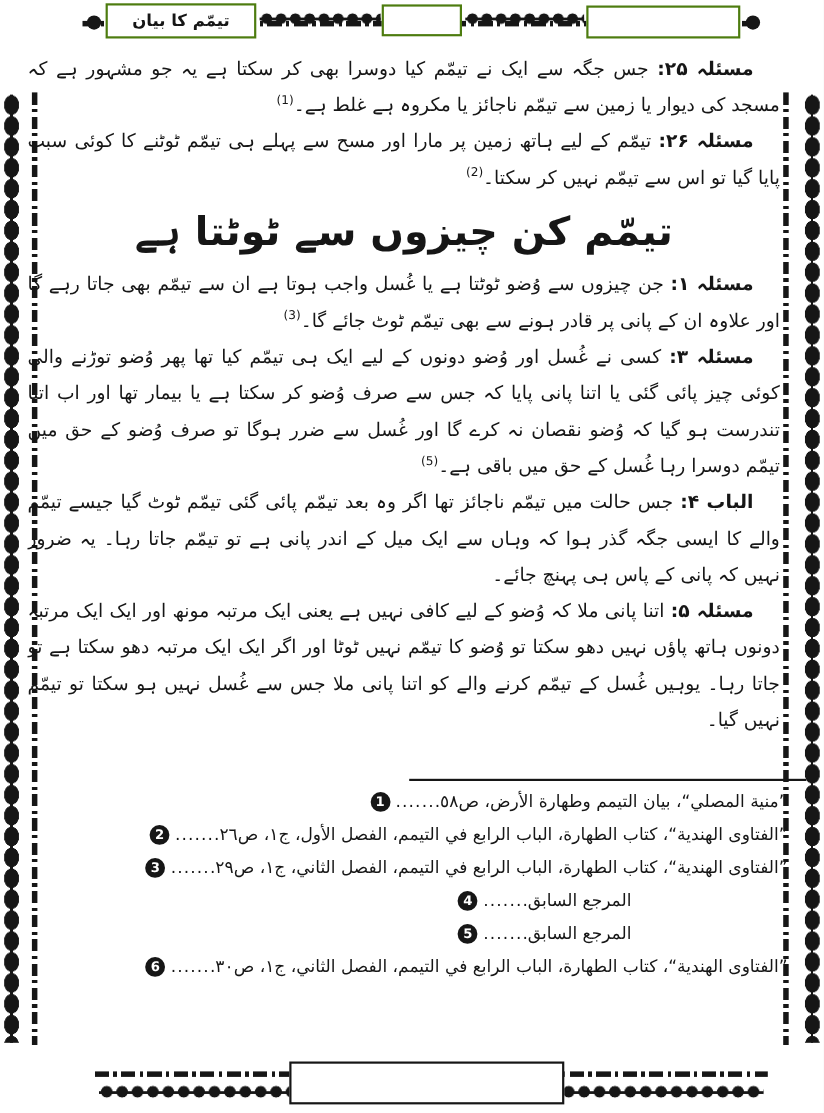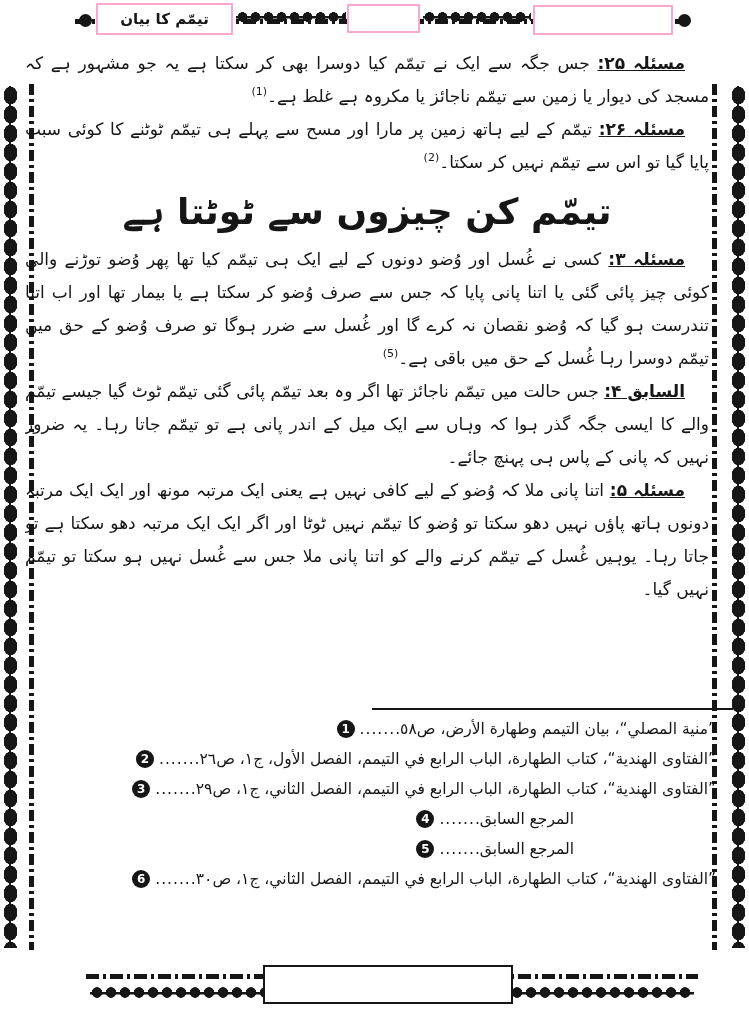--- a/index.html
+++ b/index.html
@@ -5,21 +5,21 @@
   html,body{margin:0;padding:0;background:#e8e8e8;}
   .page{position:relative;width:749px;height:1012px;background:#ffffff;margin:0 auto;
         font-family:"DejaVu Sans",sans-serif;color:#161616;overflow:hidden;}
 
   
   .hdr{position:absolute;left:0;top:0;width:749px;height:46px;}
   .orn-line{position:absolute;left:75px;top:19px;width:615px;height:5px;
     background:repeating-linear-gradient(90deg,#161616 0 13px,transparent 13px 17px,#161616 17px 20px,transparent 20px 24px);}
   .hdr-dot{position:absolute;width:13px;height:13px;border-radius:50%;background:#161616;top:14px;}
   .d-left{left:79px;} .d-right{left:678px;}
-  .hbox{position:absolute;border:2px solid #f9a8d4;background:#fff;box-sizing:border-box;}
+  .hbox{position:absolute;border:2px solid #4d7c0f;background:#fff;box-sizing:border-box;}
   .title-box{left:96px;top:3px;width:137px;height:32px;display:flex;align-items:center;justify-content:center;}
   .title-box span{font-size:15px;font-weight:bold;direction:rtl;}
   .mid-box{left:347px;top:4px;width:73px;height:29px;}
   .right-box{left:533px;top:5px;width:140px;height:30px;}
   .bead-row{position:absolute;top:10px;height:14px;
     background-image:radial-gradient(circle 5px at 6.5px 7px,#161616 4.6px,transparent 5px),linear-gradient(#161616 0 0);
     background-size:13px 14px,100% 2.5px;background-position:0 0,0 6px;background-repeat:repeat-x,no-repeat;}
   .b1{left:236px;width:110px;} .b2{left:423px;width:108px;}
 
   
@@ -29,21 +29,21 @@
     background-size:17px 19px,100% 100%;background-repeat:repeat-y,no-repeat;}
   .sb-left{left:2px;} .sb-right{left:730px;}
   .side-dash{position:absolute;top:84px;height:866px;width:5px;
     background:repeating-linear-gradient(180deg,#161616 0 11px,transparent 11px 15px,#161616 15px 18px,transparent 18px 22px);}
   .sd-left{left:29px;} .sd-right{left:712px;}
 
   
   .content{position:absolute;left:25px;top:47px;width:684px;height:660px;overflow:hidden;
            direction:rtl;text-align:justify;font-size:17px;line-height:33px;}
   .para{margin:0;text-indent:24px;}
-  .lead{font-weight:bold;text-decoration:underline;}
+  .lead{font-weight:bold;}
   sup{font-size:11px;line-height:0;}
   sup:empty{display:none;}
   .section-heading{margin:7px 0 5px;text-align:center;font-size:36px;line-height:52px;font-weight:bold;text-indent:0;}
 
   
   .fn-sep{position:absolute;left:372px;top:708px;width:361px;height:2px;background:#161616;}
   .footnotes{position:absolute;left:24px;top:714px;width:692px;font-size:15.5px;}
   .fn-row{display:flex;align-items:center;justify-content:flex-end;height:30px;}
   .fn-circle{flex:0 0 auto;width:18px;height:18px;border-radius:50%;background:#161616;color:#fff;
              font-size:12px;font-weight:bold;display:flex;align-items:center;justify-content:center;margin:0 3px 0 1px;}
@@ -83,22 +83,23 @@
   <div class="side-dash sd-left"></div>
   <div class="side-dash sd-right"></div>
   <div class="side-beads sb-right"></div>
 
   <div class="content">
     <p class="para"><span class="lead">مسئلہ ۲۵:</span> <span>جس جگہ سے ایک نے تیمّم کیا دوسرا بھی کر سکتا ہے یہ جو مشہور ہے کہ مسجد کی دیوار یا زمین سے تیمّم ناجائز یا مکروہ ہے غلط ہے۔</span><sup dir="ltr">(1)</sup></p>
     <p class="para"><span class="lead">مسئلہ ۲۶:</span> <span>تیمّم کے لیے ہاتھ زمین پر مارا اور مسح سے پہلے ہی تیمّم ٹوٹنے کا کوئی سبب پایا گیا تو اس سے تیمّم نہیں کر سکتا۔</span><sup dir="ltr">(2)</sup></p>
 
     <h1 class="section-heading">تیمّم کن چیزوں سے ٹوٹتا ہے</h1>
 
+    <p class="para"><span class="lead">مسئلہ ۱:</span> <span>جن چیزوں سے وُضو ٹوٹتا ہے یا غُسل واجب ہوتا ہے ان سے تیمّم بھی جاتا رہے گا اور علاوہ ان کے پانی پر قادر ہونے سے بھی تیمّم ٹوٹ جائے گا۔</span><sup dir="ltr">(3)</sup></p>
     <p class="para"><span class="lead">مسئلہ ۳:</span> <span>کسی نے غُسل اور وُضو دونوں کے لیے ایک ہی تیمّم کیا تھا پھر وُضو توڑنے والی کوئی چیز پائی گئی یا اتنا پانی پایا کہ جس سے صرف وُضو کر سکتا ہے یا بیمار تھا اور اب اتنا تندرست ہو گیا کہ وُضو نقصان نہ کرے گا اور غُسل سے ضرر ہوگا تو صرف وُضو کے حق میں تیمّم دوسرا رہا غُسل کے حق میں باقی ہے۔</span><sup dir="ltr">(5)</sup></p>
-    <p class="para"><span class="lead">السابق ۴:</span> <span>جس حالت میں تیمّم ناجائز تھا اگر وہ بعد تیمّم پائی گئی تیمّم ٹوٹ گیا جیسے تیمّم والے کا ایسی جگہ گذر ہوا کہ وہاں سے ایک میل کے اندر پانی ہے تو تیمّم جاتا رہا۔ یہ ضرور نہیں کہ پانی کے پاس ہی پہنچ جائے۔</span></p>
+    <p class="para"><span class="lead">الباب ۴:</span> <span>جس حالت میں تیمّم ناجائز تھا اگر وہ بعد تیمّم پائی گئی تیمّم ٹوٹ گیا جیسے تیمّم والے کا ایسی جگہ گذر ہوا کہ وہاں سے ایک میل کے اندر پانی ہے تو تیمّم جاتا رہا۔ یہ ضرور نہیں کہ پانی کے پاس ہی پہنچ جائے۔</span></p>
     <p class="para"><span class="lead">مسئلہ ۵:</span> <span>اتنا پانی ملا کہ وُضو کے لیے کافی نہیں ہے یعنی ایک مرتبہ مونھ اور ایک ایک مرتبہ دونوں ہاتھ پاؤں نہیں دھو سکتا تو وُضو کا تیمّم نہیں ٹوٹا اور اگر ایک ایک مرتبہ دھو سکتا ہے تو جاتا رہا۔ یوہیں غُسل کے تیمّم کرنے والے کو اتنا پانی ملا جس سے غُسل نہیں ہو سکتا تو تیمّم نہیں گیا۔</span></p>
   </div>
 
   <div class="fn-sep"></div>
 
   <div class="footnotes">
     <div class="fn-row">
       <span class="fn-circle">1</span>
       <span class="fn-dots">......</span>
       <span class="fn-text">”منية المصلي“، بيان التيمم وطهارة الأرض، ص٥٨.</span>

